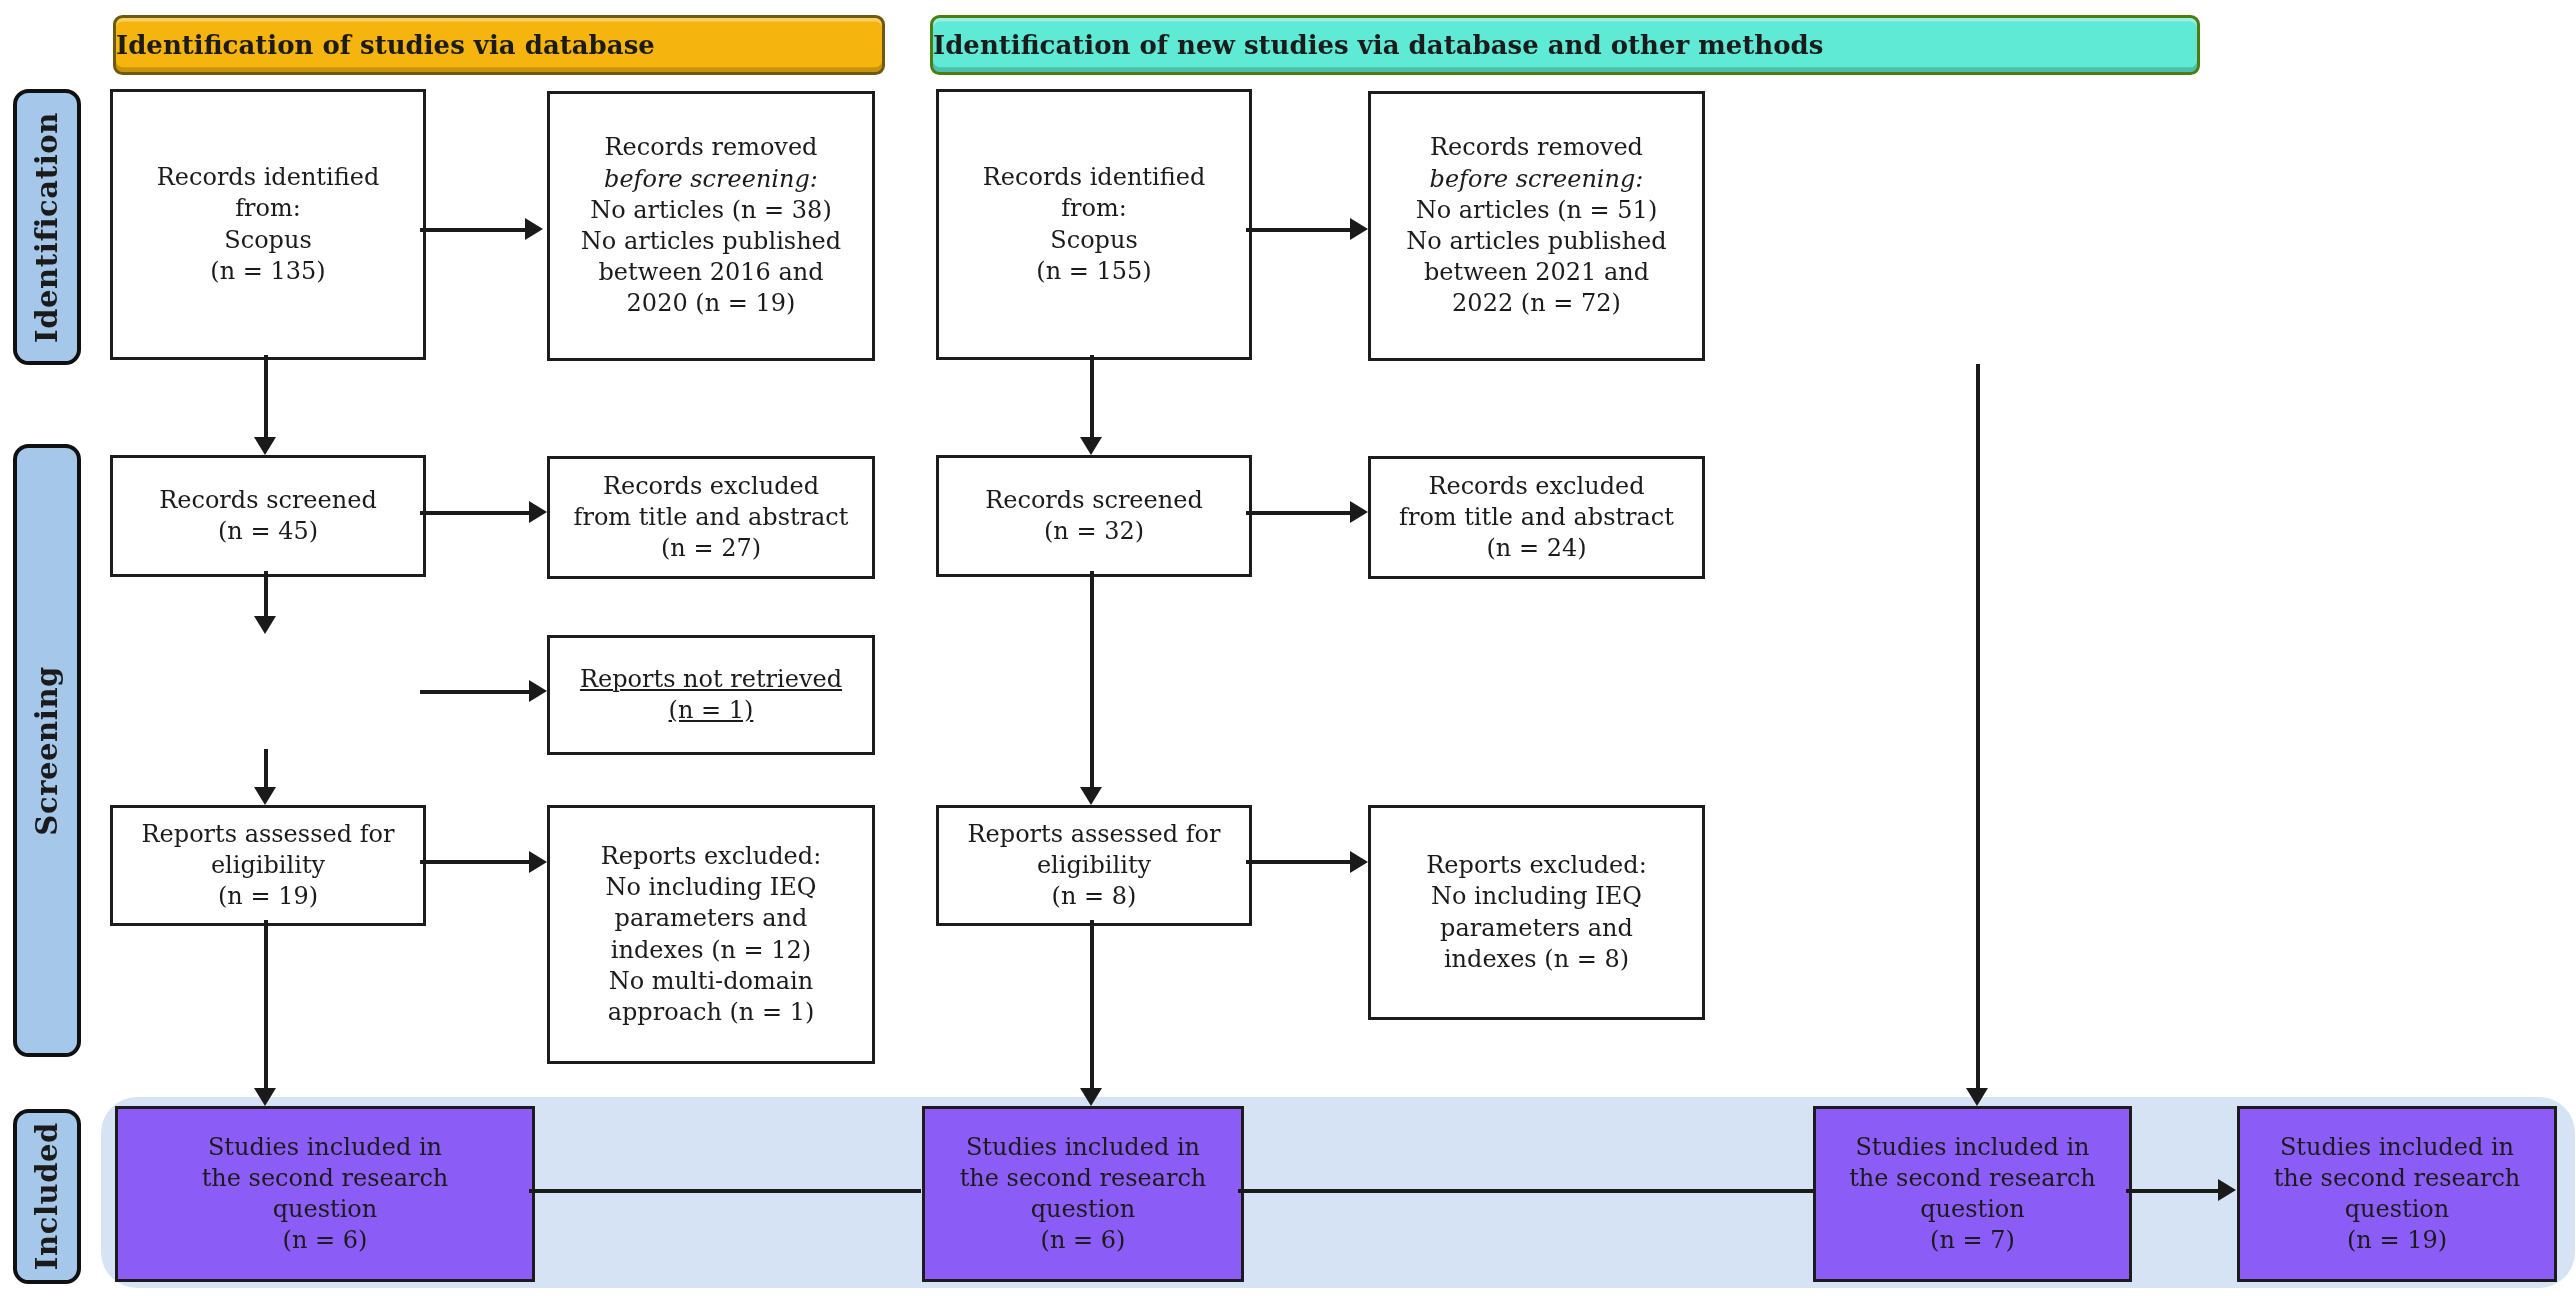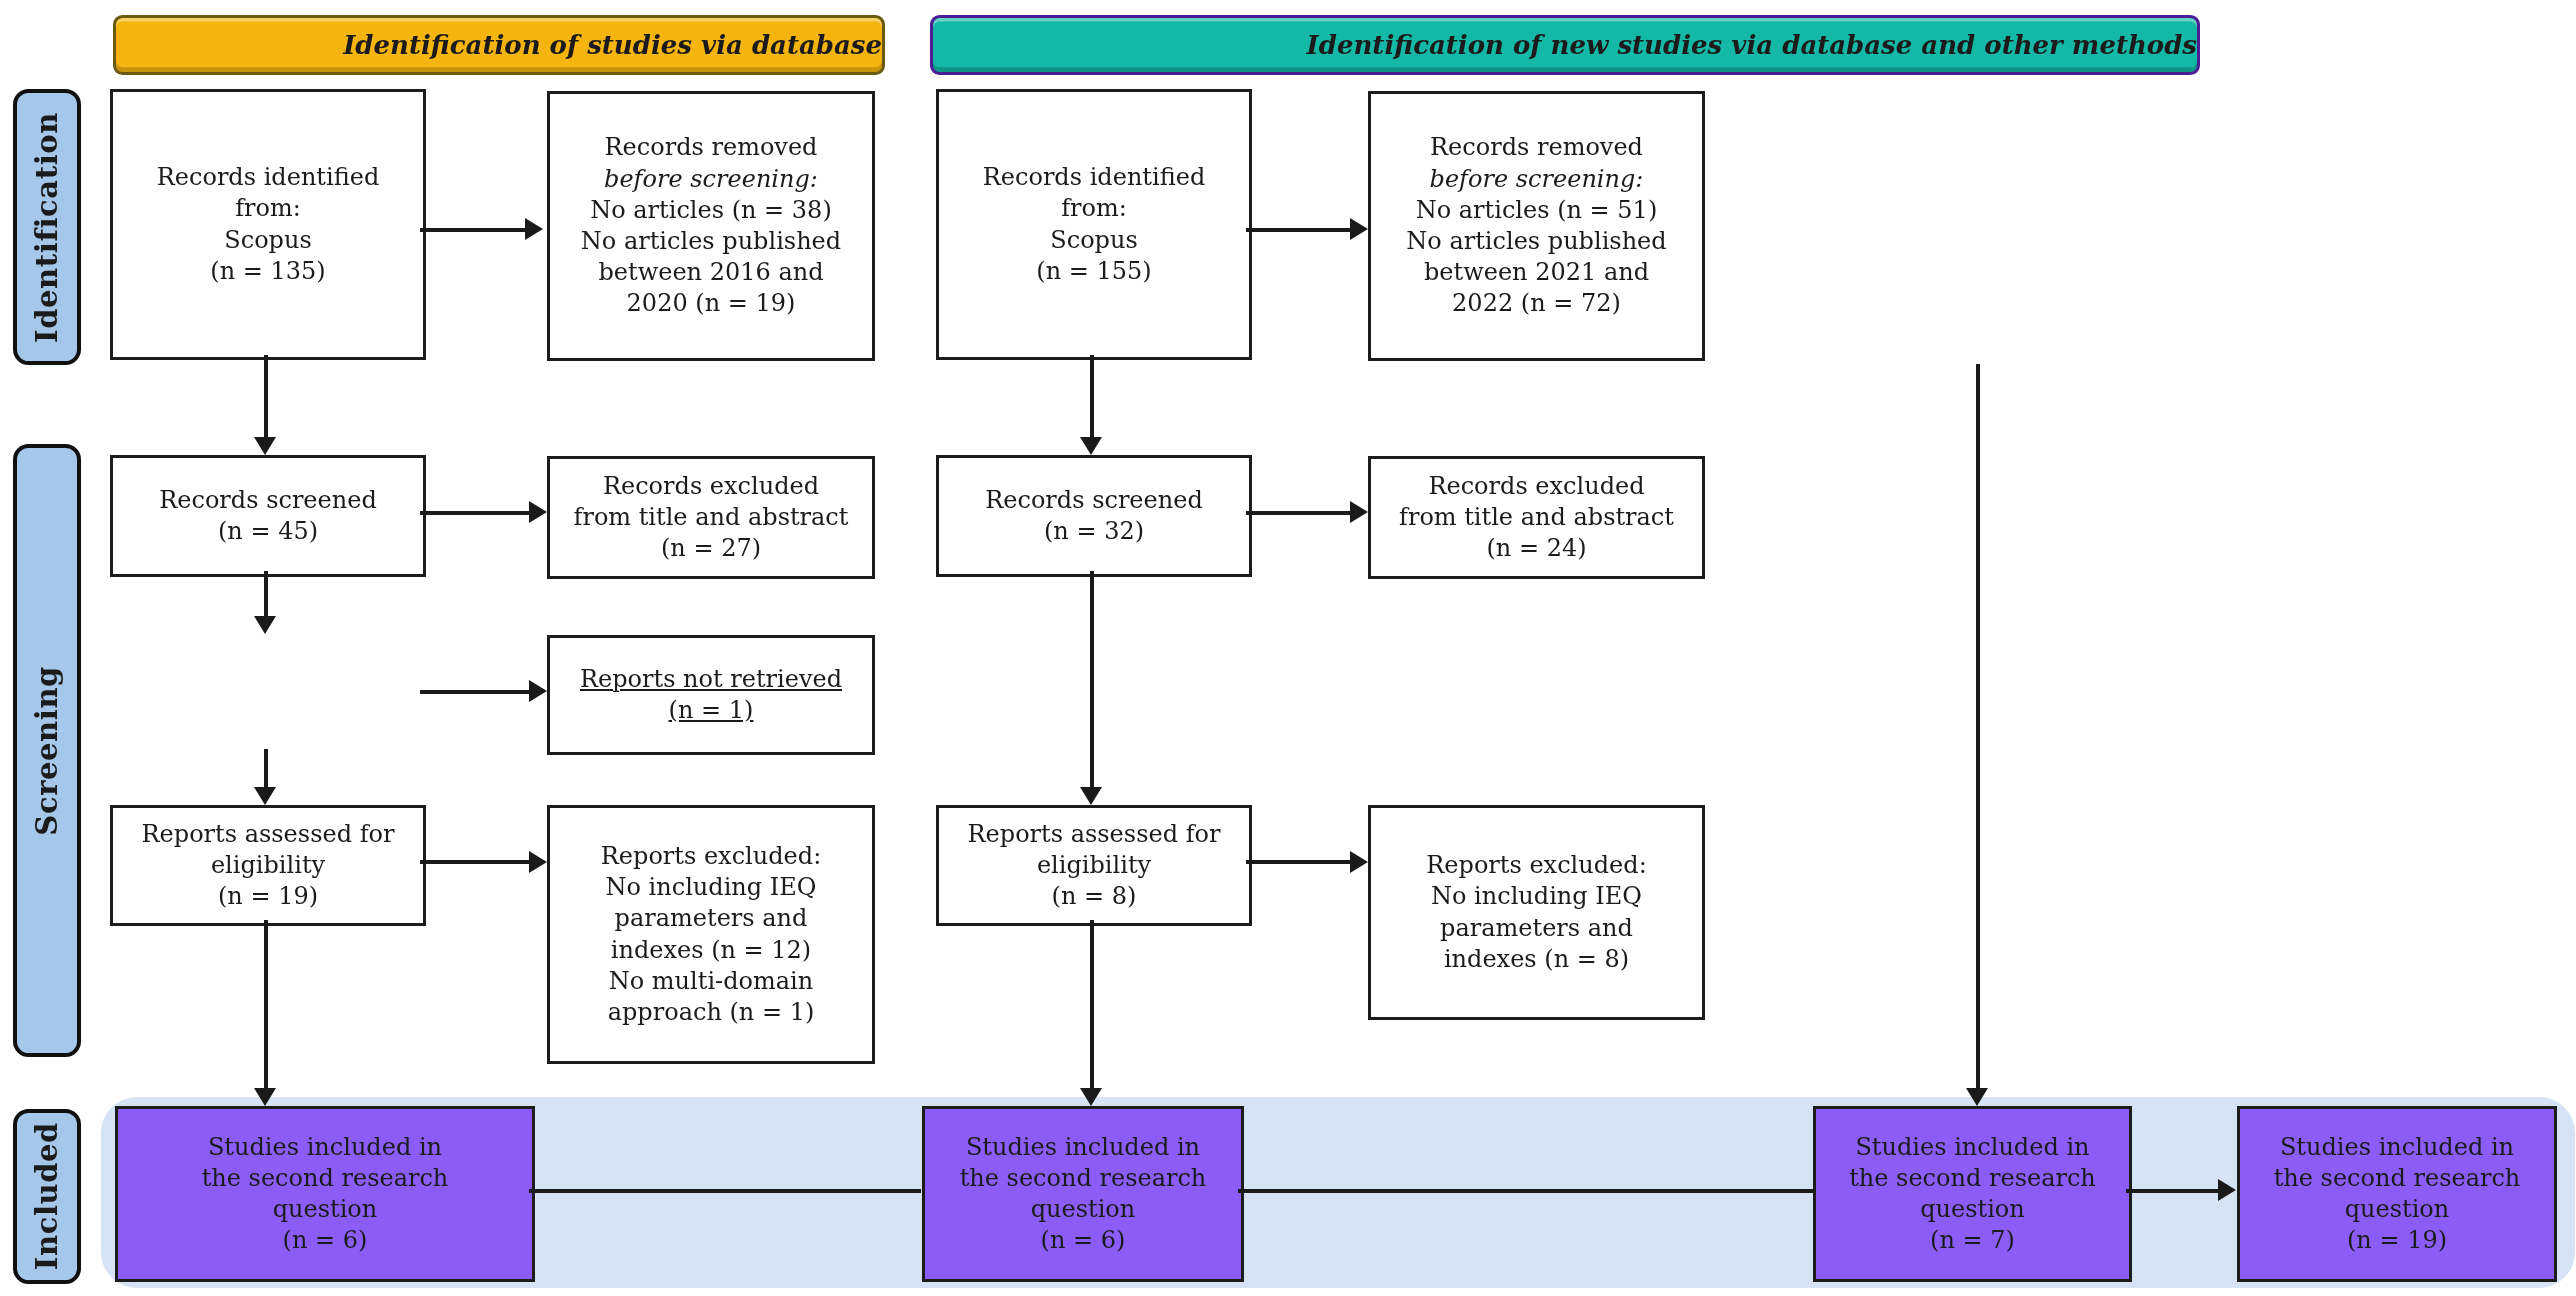--- a/index.html
+++ b/index.html
@@ -1,24 +1,24 @@
 <!DOCTYPE html>
 <html style="font-size:9.5px"><head>
 <meta charset="utf-8">
 <style>
   html,body{margin:0;padding:0;background:#ffffff;}
   body{width:2576px;height:1297px;position:relative;
        font-family:"DejaVu Serif","Liberation Serif",serif;color:#1b1b1b;}
   .diagram{position:absolute;inset:0;}
 
-  .hdr{position:absolute;display:flex;align-items:center;justify-content:flex-end;
+  .hdr{position:absolute;display:flex;align-items:center;justify-content:flex-start;
        border-radius:9.5px;font-weight:bold;font-size:26px;text-align:center;
-       box-shadow:inset 0 3.6px 0 rgba(255,255,255,.35), inset 0 -4.8px 0 rgba(0,0,0,.18);font-style:italic;}
+       box-shadow:inset 0 3.6px 0 rgba(255,255,255,.35), inset 0 -4.8px 0 rgba(0,0,0,.18);}
   .hdr.yellow{background:#F6B40E;border:3px solid #6b5a10;}
-  .hdr.gray{background:#14b8a6;border:3px solid #4c1d95;}
+  .hdr.gray{background:#5eead4;border:3px solid #4d7c0f;}
 
   .stage{position:absolute;display:flex;align-items:center;justify-content:center;
          background:#A5C7E9;border:4.2px solid #101010;border-radius:15.5px;}
   .stage span{writing-mode:vertical-rl;transform:rotate(180deg);
               font-weight:bold;font-size:29px;letter-spacing:0.6px;}
 
   .band{position:absolute;background:#D5E3F4;border-radius:36px;}
 
   .box{position:absolute;background:#ffffff;border:3.6px solid #1c1c1c;
        display:flex;align-items:center;justify-content:center;text-align:center;

